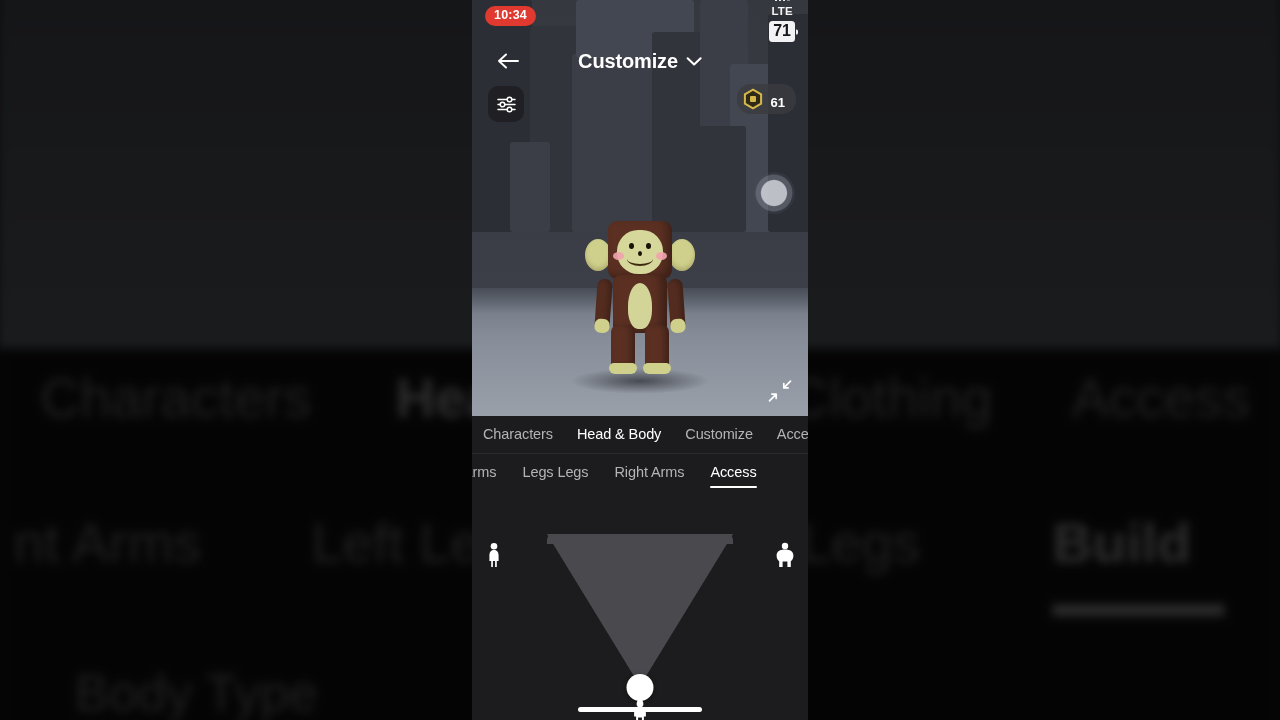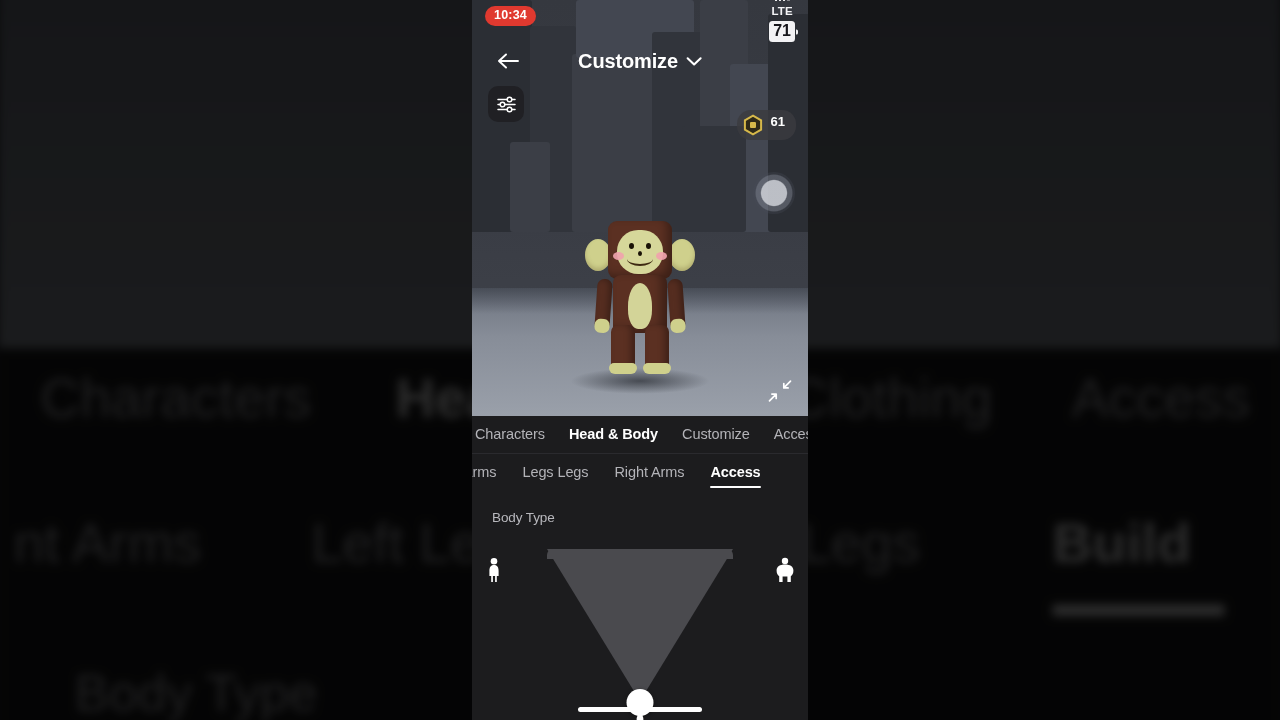--- a/index.html
+++ b/index.html
@@ -172,49 +172,49 @@
     color:#fff; font-size:20px; font-weight:700; letter-spacing:-.15px; white-space:nowrap;
   }
 
   
   .filter-btn {
     position:absolute; left:16px; top:86px; width:36px; height:36px;
     background:#202024; border-radius:10px;
     display:flex; align-items:center; justify-content:center; z-index:20;
   }
   .robux-chip {
-    position:absolute; right:12px; top:110px; z-index:20;
-    display:flex; align-items:flex-start; gap:7px;
+    position:absolute; right:12px; top:84px; z-index:20;
+    display:flex; align-items:flex-end; gap:7px;
     background:rgba(58,58,64,.82); border-radius:14px;
     padding:4px 11px 4px 5px;
   }
   .robux-chip .cnt { color:#fff; font-size:13px; font-weight:700; }
   .rot-btn {
     position:absolute; right:13px; top:172px; width:42px; height:42px;
     border-radius:50%; z-index:20;
     background:radial-gradient(circle at 50% 50%, rgba(200,203,210,.92) 0 42%, rgba(120,125,138,.55) 46% 60%, rgba(70,74,86,.30) 64% 100%);
   }
   .collapse-btn {
     position:absolute; right:13px; bottom:10px; width:30px; height:30px; z-index:20;
     display:flex; align-items:center; justify-content:center;
   }
 
   
   .tabs { background:#1c1c1e; }
   .tab-row {
     position:relative; display:flex; align-items:center;
     height:38px; white-space:nowrap; overflow:hidden;
   }
-  .tab-row.row1 { padding-left:3px; gap:24px; border-bottom:1px solid #2a2a2e; }
+  .tab-row.row1 { padding-left:11px; gap:24px; border-bottom:1px solid #2a2a2e; }
   .tab-row.row2 { padding-left:0; gap:26px; }
   .tab {
     position:relative; color:#b3b3b8; font-size:14.5px; font-weight:400;
     letter-spacing:-.1px; padding:4px 0 6px; flex:none;
   }
-  .tab.active { color:#fff; font-weight:700; }
+  .tab.active { color:#fff; font-weight:400; }
   .tab.active .uline {
     position:absolute; left:0; right:0; bottom:-2px; height:2.5px;
     background:#fff; border-radius:2px;
   }
   .row2 .tab:first-child { margin-left:-24px; }
 
   
   .section { padding:18px 20px 0; background:#1c1c1e; position:relative; height:100%; }
   .sec-label { color:#b8b8bd; font-size:13.5px; font-weight:400; letter-spacing:-.1px; }
 
@@ -398,21 +398,20 @@
         <div class="tab">Legs Legs</div>
         <div class="tab">Right Arms</div>
         <div class="tab active">
           <span>Access</span>
           <span class="uline"></span>
         </div>
       </div>
     </div>
 
     <div class="section">
-      <div class="sec-label">Body Type</div>
 
       <div class="bodytype-area">
         <div class="tri"></div>
         <div class="tri-cap"></div>
 
         <div class="fig-icon slim">
           <svg width="20" height="26" viewBox="0 0 20 26">
             <circle cx="10" cy="4.2" r="3.3" fill="#fff"></circle>
             <path d="M10 8 C6.5 8 5.4 10.6 5.4 14 L5.4 19 L7.2 19 L7.2 25 L8.9 25 L8.9 19 L11.1 19 L11.1 25 L12.8 25 L12.8 19 L14.6 19 L14.6 14 C14.6 10.6 13.5 8 10 8 Z" fill="#fff"></path>
           </svg>

